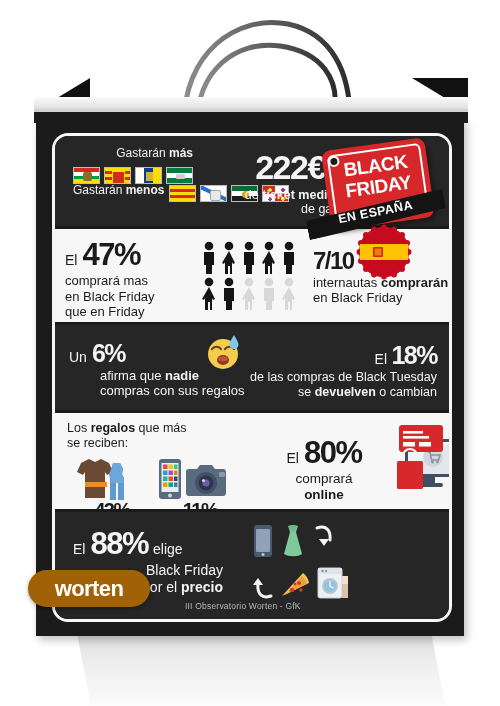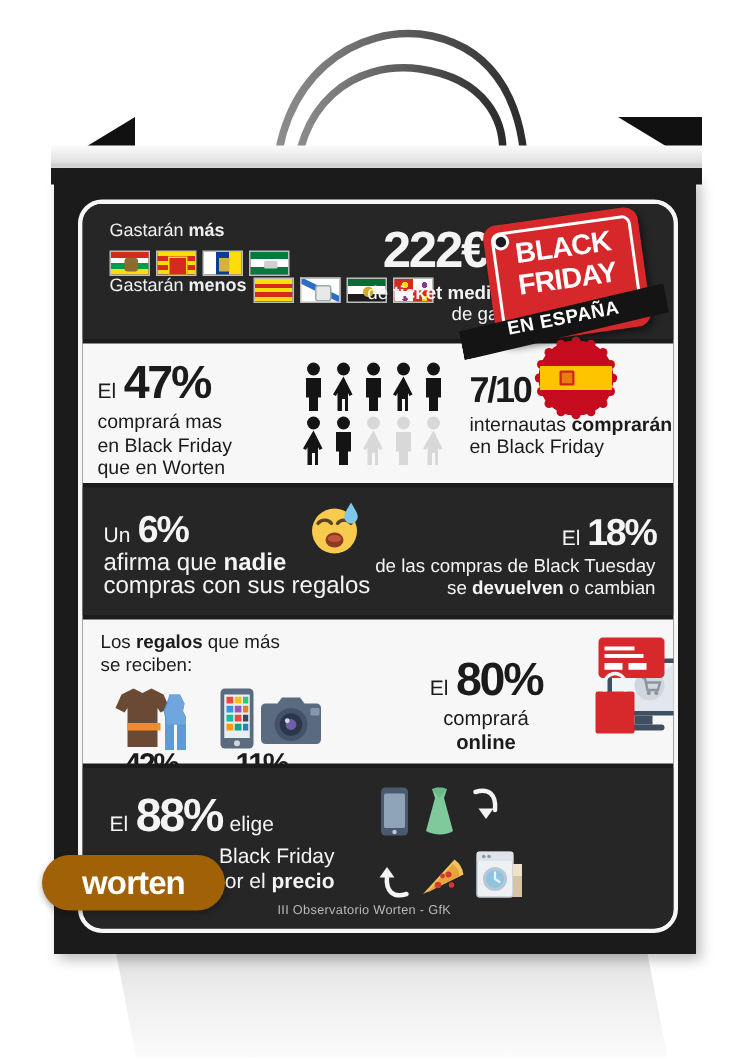--- a/index.html
+++ b/index.html
@@ -207,21 +207,21 @@
   <div class="notch notch-l"></div>
   <div class="notch notch-r"></div>
   <div class="flap"></div>
   <div class="flap-dark"></div>
 
   <div class="bag">
     <div class="bag-inner">
 
       <div class="panel dark p1">
 
-        <div class="flagline" style="left:18px; top:10px; flex-direction:column; align-items:flex-start;">
+        <div class="flagline" style="left:18px; top:10px; flex-direction:column; align-items:flex-end;">
           <div class="cap">
             Gastarán <strong title="Gastarán más">más</strong>
           </div>
           <div class="flags">
             <span class="flag f-rioja"></span>
             <span class="flag f-aragon"></span>
             <span class="flag f-canarias"></span>
             <span class="flag f-andalucia"></span>
           </div>
         </div>
@@ -250,21 +250,21 @@
       <div class="panel light p2">
 
         <div style="position:absolute; left:10px; top:8px; width:130px;">
           <div style="display:flex; align-items:baseline; gap:5px;">
             <span class="b" style="font-size:14px;">El</span>
             <span class="big b" style="font-size:31px;">47%</span>
           </div>
           <div class="b" style="font-size:13px; line-height:15.5px;">
             <div>comprará mas</div>
             <div>en Black Friday</div>
-            <div>que en Worten</div>
+            <div>que en Friday</div>
           </div>
         </div>
 
         <div style="position:absolute; left:146px; top:12px;">
           <svg width="104" height="70" viewBox="0 0 104 70">
             <g fill="#141414">
               <g transform="translate(0,0)">
                 <circle cx="8" cy="5" r="4.3"></circle>
                   <path d="M3 11h10v13l-2 0v9H8v-9H8v9H5v-9H3z"></path>
               </g>
@@ -319,21 +319,21 @@
         </div>
       </div>
 
       <div class="panel dark p3">
 
         <div style="position:absolute; left:14px; top:14px; width:180px;">
           <div style="display:flex; align-items:baseline; gap:5px;">
             <span class="w" style="font-size:14px;">Un</span>
             <span class="big w" style="font-size:25px;">6%</span>
           </div>
-          <div class="w" style="font-size:16px; line-height:15px;">
+          <div class="w" style="font-size:13px; line-height:15px;margin-left:31px;">
             <div>afirma que <strong>nadie</strong></div>
             <div>compras con sus regalos</div>
           </div>
         </div>
 
         <div style="position:absolute; left:146px; top:4px;">
           <svg width="44" height="44" viewBox="0 0 44 44">
             <circle cx="22" cy="25" r="15" fill="#f7cb4d"></circle>
             <path d="M11 20c2-3 7-3 9 0" fill="none" stroke="#5a4226" stroke-width="2.2" stroke-linecap="round"></path>
             <path d="M24 20c2-3 7-3 9 0" fill="none" stroke="#5a4226" stroke-width="2.2" stroke-linecap="round"></path>
@@ -356,21 +356,21 @@
       </div>
 
       <div class="panel light p4">
 
         <div style="position:absolute; left:12px; top:8px; width:190px;">
           <div class="b" style="font-size:12.5px; line-height:15px;">
             <div>Los <strong>regalos</strong> que más</div>
             <div>se reciben:</div>
           </div>
 
-          <div style="display:flex; align-items:flex-end; gap:2px; margin-top:4px;">
+          <div style="display:flex; align-items:flex-end; gap:14px; margin-top:4px;text-align:center;">
 
             <div style="position:relative;">
               <span>
                 <svg width="74" height="50" viewBox="0 0 74 50">
                   <path d="M14 8l8-4 6 3 6-3 8 4 4 9-6 3-2-3v26H18V17l-2 3-6-3z" fill="#6b4a35"></path>
                   <rect x="18" y="27" width="22" height="5" fill="#ef8b2c"></rect>
                   <path d="M46 8h7l3 6-1 5 2 4v22h-6V28h-2v17h-6V23l-1-4 2-5z" fill="#5f9ad4"></path>
                   <path d="M46 8h7l3 6-1 5 2 4v5H44v-5l-1-4 2-5z" fill="#6ea6dd"></path>
                 </svg>
               </span>

